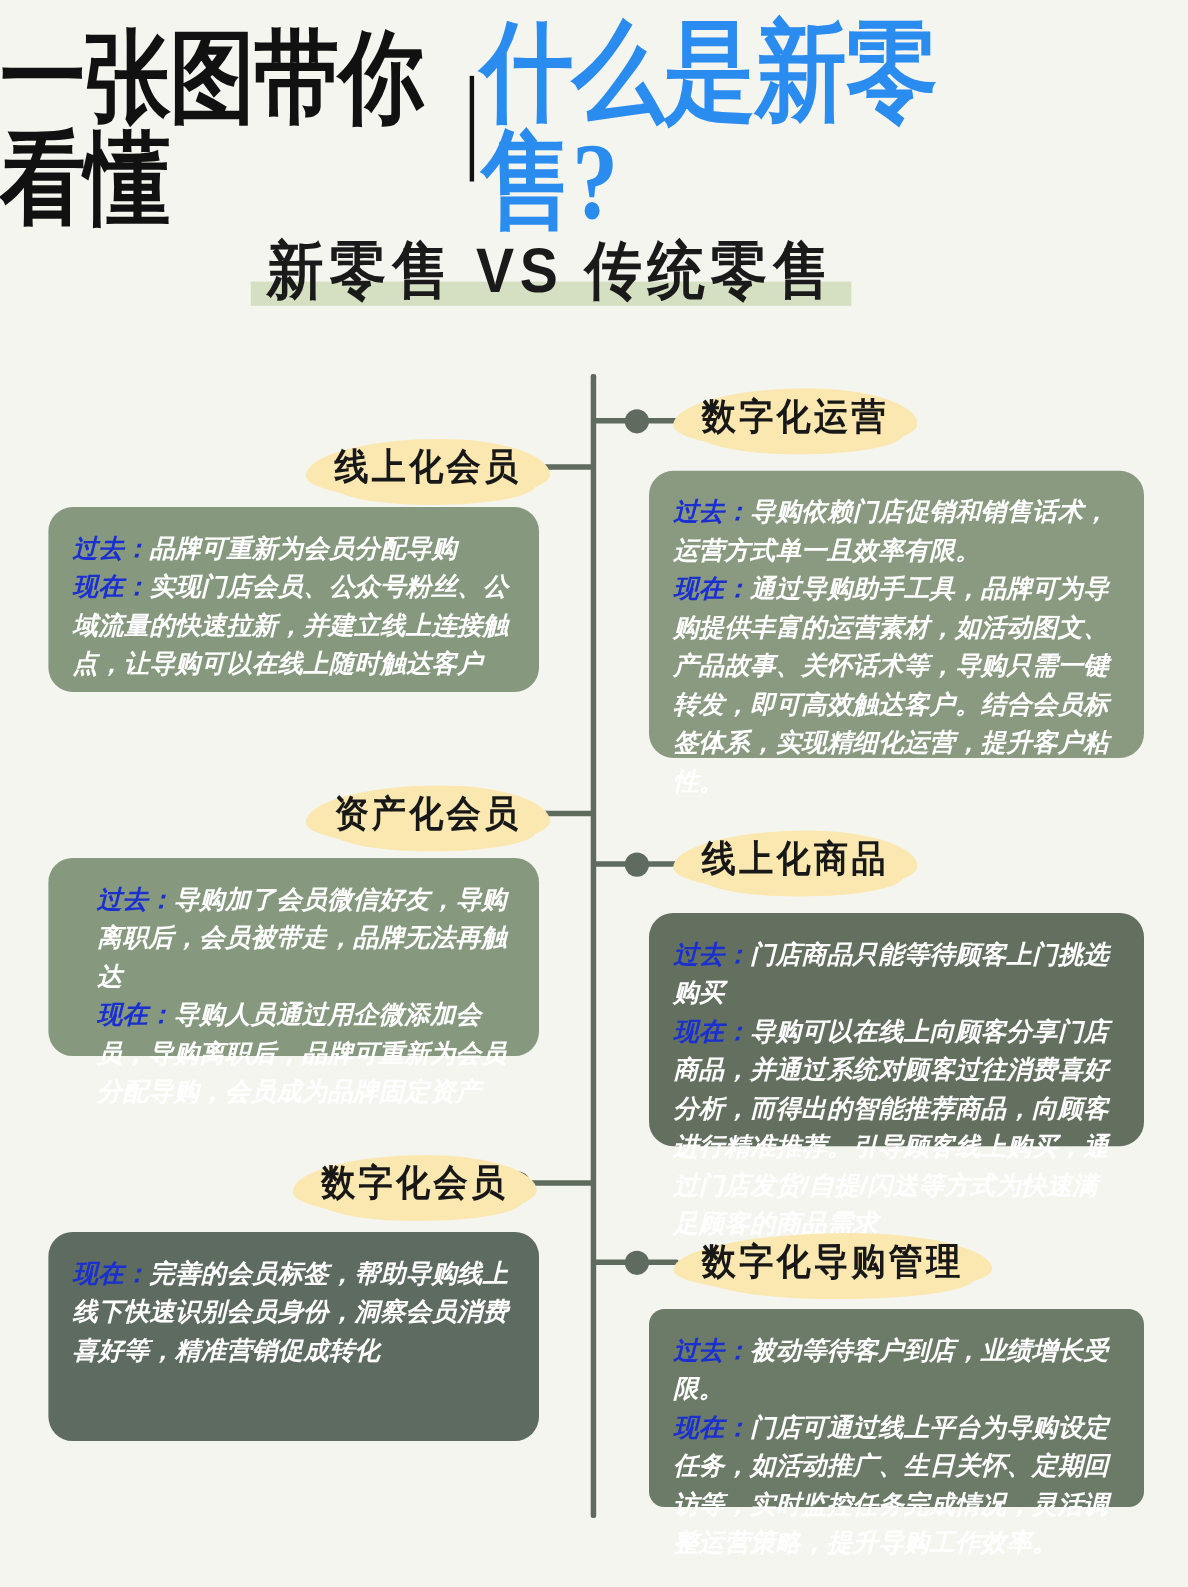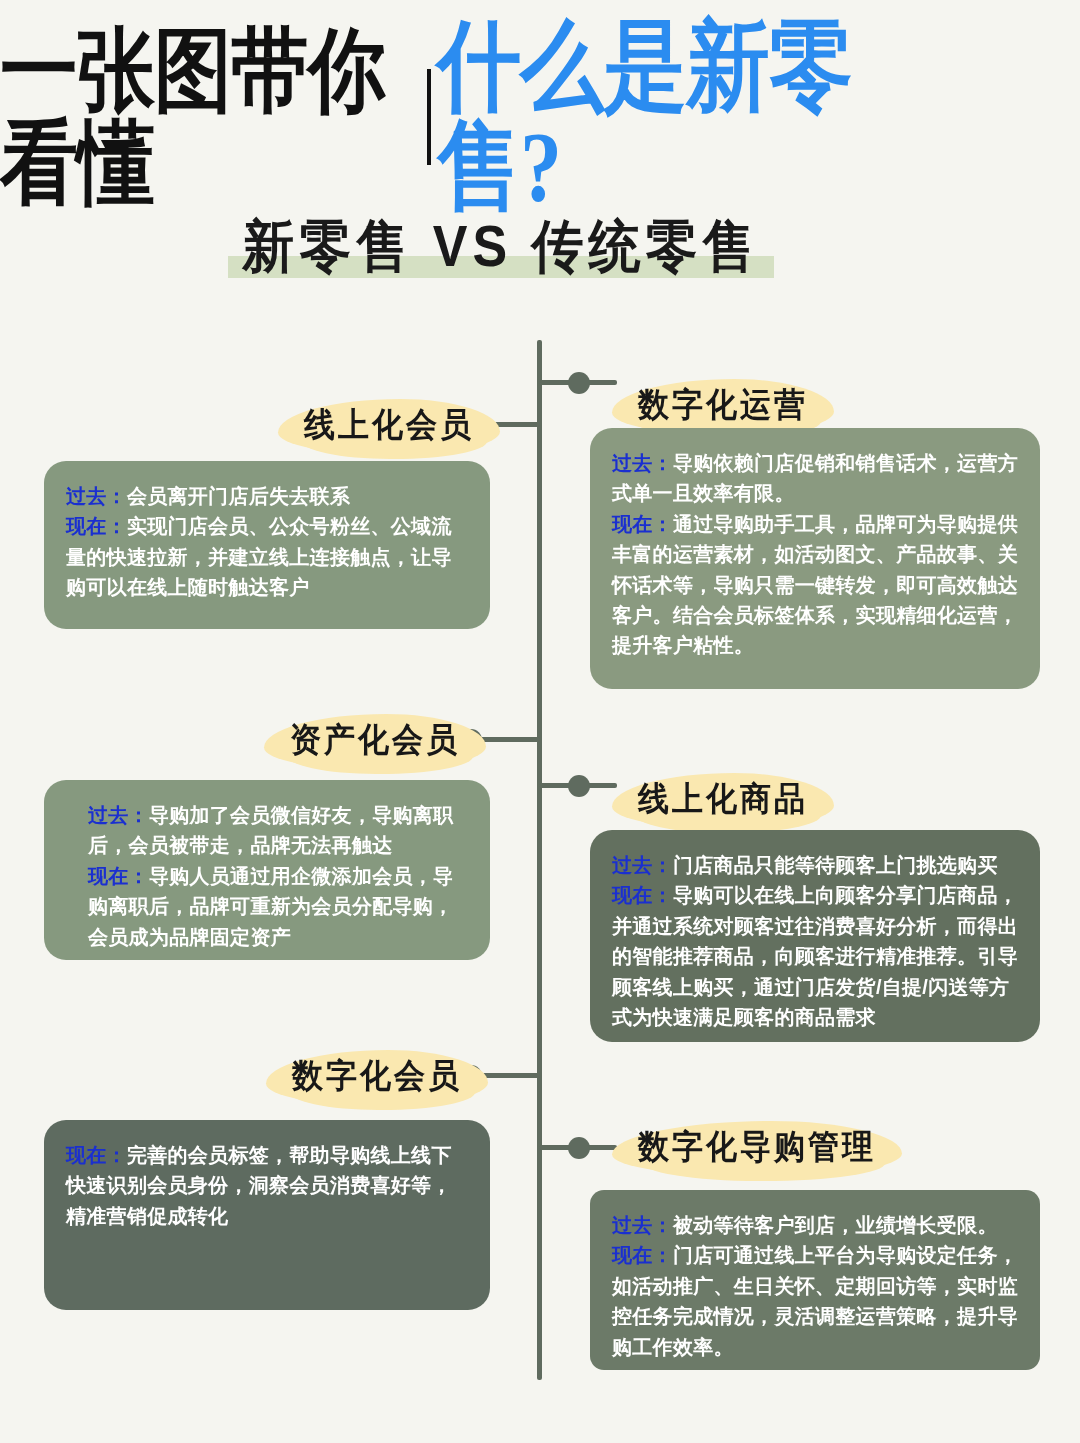--- a/index.html
+++ b/index.html
@@ -150,25 +150,26 @@
 
   
   .card {
     position: absolute;
     border-radius: 22px;
     padding: 20px 22px 22px 22px;
     box-sizing: border-box;
     color: #ffffff;
   }
   .card .line {
-    font-size: 20px;
+    font-size: 23px;
     line-height: 1.52;
     font-weight: 700;
     letter-spacing: 0.3px;
     text-indent: 0;
+    font-style: italic;
   }
   .card .tag {
     color: #1a2fd0;
     font-weight: 700;
   }
   .card .body { display: inline; }
 
   .card-left  { left: 44px;  width: 446px; }
   .card-right { left: 590px; width: 450px; }
 
@@ -214,56 +215,56 @@
 <div class="branch branch-right" style="top:1145px;"></div>
 <div class="node" style="left:568px; top:1137px;"></div>
 
 <div class="label" style="left:278px; top:395px;">
   <span class="blob"></span>
   <span class="blob2"></span>
   <span class="ltext">线上化会员</span>
 </div>
 <div class="card card-left tone-a" style="top:461px; height:168px;">
   <div class="line">
-    <span class="tag">过去：</span><span class="body">会员离开门店后失去联系</span>
+    <span class="tag">过去：</span><span class="body">品牌可重新为会员分配导购</span>
   </div>
   <div class="line">
     <span class="tag">现在：</span><span class="body">实现门店会员、公众号粉丝、公域流量的快速拉新，并建立线上连接触点，让导购可以在线上随时触达客户</span>
   </div>
 </div>
 
-<div class="label" style="left:612px; top:375px;">
+<div class="label" style="left:612px; top:349px;">
   <span class="blob"></span>
   <span class="blob2"></span>
   <span class="ltext">数字化运营</span>
 </div>
 <div class="card card-right tone-b" style="top:428px; height:261px;">
   <div class="line">
     <span class="tag">过去：</span><span class="body">导购依赖门店促销和销售话术，运营方式单一且效率有限。</span>
   </div>
   <div class="line">
     <span class="tag">现在：</span><span class="body">通过导购助手工具，品牌可为导购提供丰富的运营素材，如活动图文、产品故事、关怀话术等，导购只需一键转发，即可高效触达客户。结合会员标签体系，实现精细化运营，提升客户粘性。</span>
   </div>
 </div>
 
-<div class="label" style="left:264px; top:710px;">
+<div class="label" style="left:278px; top:710px;">
   <span class="blob"></span>
   <span class="blob2"></span>
   <span class="ltext">资产化会员</span>
 </div>
 <div class="card card-left tone-a" style="top:780px; height:180px;padding-left:44px;">
   <div class="line">
     <span class="tag">过去：</span><span class="body">导购加了会员微信好友，导购离职后，会员被带走，品牌无法再触达</span>
   </div>
   <div class="line">
     <span class="tag">现在：</span><span class="body">导购人员通过用企微添加会员，导购离职后，品牌可重新为会员分配导购，会员成为品牌固定资产</span>
   </div>
 </div>
 
-<div class="label" style="left:612px; top:769px;">
+<div class="label" style="left:612px; top:751px;">
   <span class="blob"></span>
   <span class="blob2"></span>
   <span class="ltext">线上化商品</span>
 </div>
 <div class="card card-right tone-c" style="top:830px; height:212px;">
   <div class="line">
     <span class="tag">过去：</span><span class="body">门店商品只能等待顾客上门挑选购买</span>
   </div>
   <div class="line">
     <span class="tag">现在：</span><span class="body">导购可以在线上向顾客分享门店商品，并通过系统对顾客过往消费喜好分析，而得出的智能推荐商品，向顾客进行精准推荐。引导顾客线上购买，通过门店发货/自提/闪送等方式为快速满足顾客的商品需求</span>

